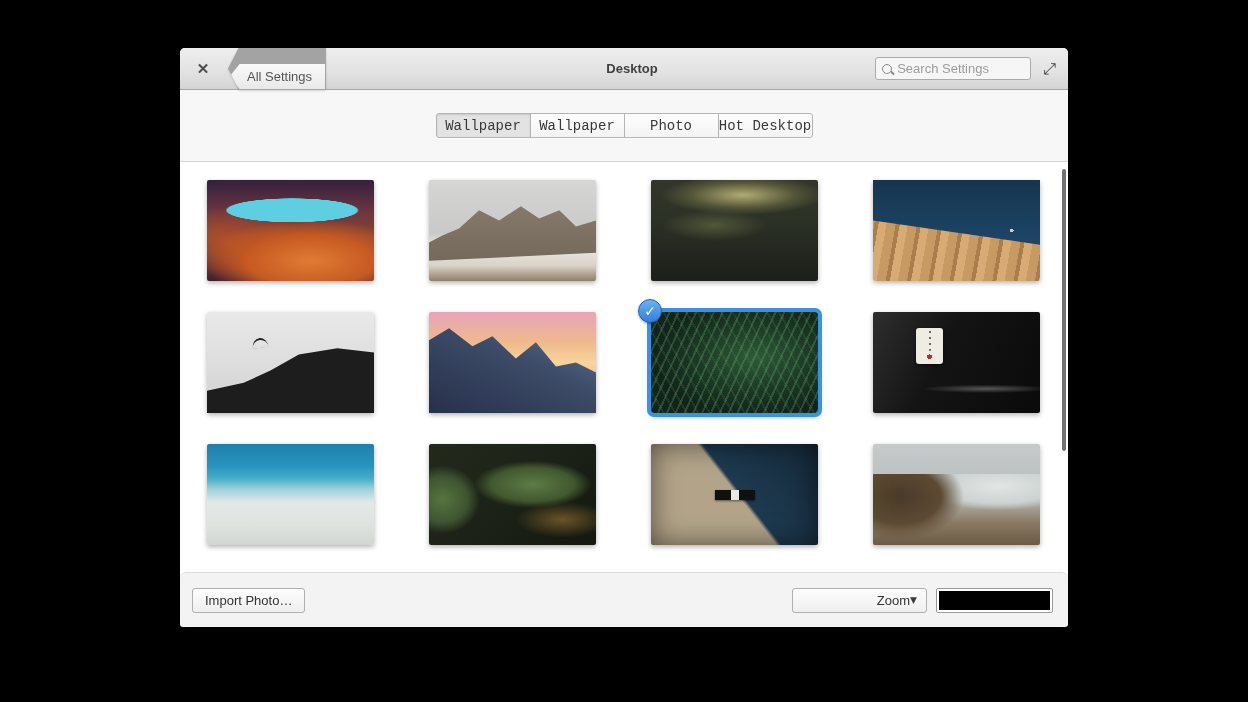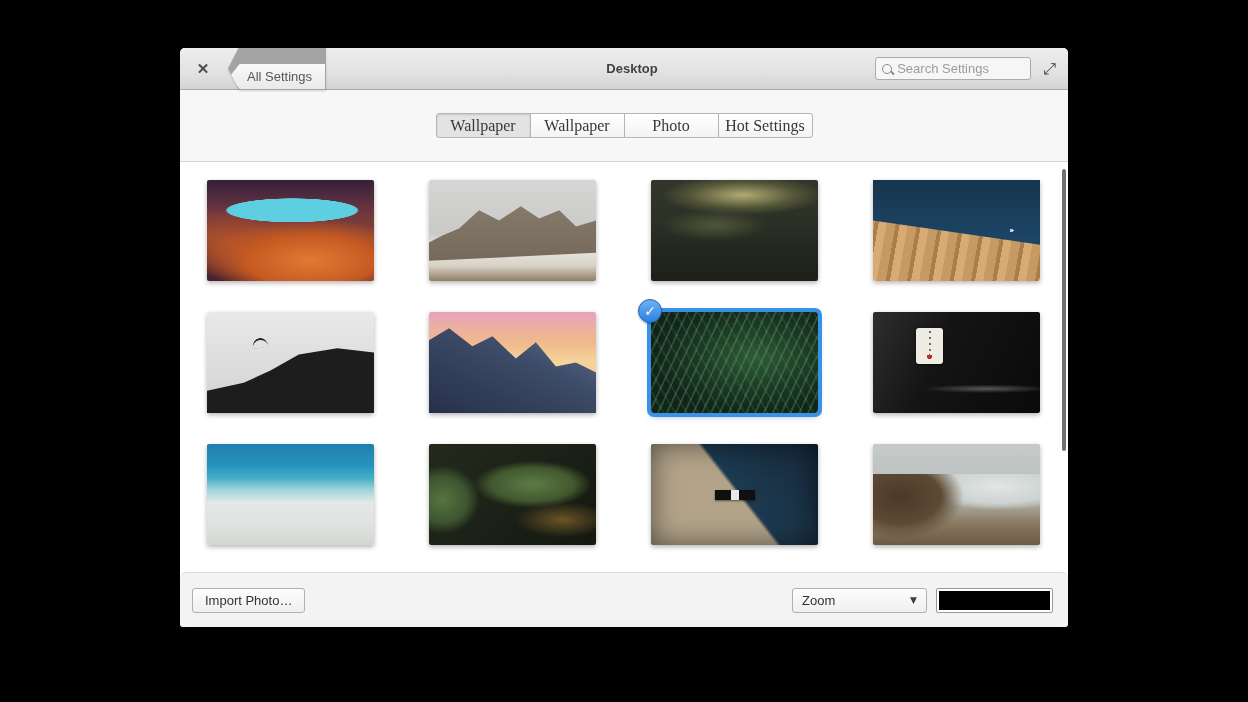--- a/index.html
+++ b/index.html
@@ -44,22 +44,22 @@
   .maximize-btn { border:none; background:transparent; color:#3f3f3f;
     font-size:16px; cursor:pointer; line-height:1;
     font-family:"DejaVu Sans",sans-serif; }
 
   
   .tab-section { flex:0 0 72px; background:#f7f7f7; border-bottom:1px solid #d5d5d5;
     display:flex; align-items:center; justify-content:center; }
   .seg { display:flex; filter:drop-shadow(0 1px 0 rgba(255,255,255,0.6)); }
   .seg button { width:95px; height:25px; border:1px solid #b4b4b4; margin-left:-1px;
     background:linear-gradient(180deg,#ffffff,#f3f3f3); color:#383838;
-    font-size:16px; cursor:pointer;
-    font-family:Liberation Serif, serif; }
+    font-size:14px; cursor:pointer;
+    font-family:Liberation Mono, monospace; }
   .seg button:first-child { border-radius:3px 0 0 3px; margin-left:0; }
   .seg button:last-child { border-radius:0 3px 3px 0; }
   .seg button.selected { background:#e3e3e3;
     box-shadow:inset 0 1px 2px rgba(0,0,0,0.12); }
 
   
   .grid-area { flex:1 1 auto; background:#ffffff; position:relative; }
   .wp-grid { display:grid; grid-template-columns:repeat(4,167px);
     column-gap:55px; row-gap:31px; padding:18px 27px; }
   .wp-item { width:167px; height:101px; border-radius:2px; position:relative;
@@ -148,21 +148,21 @@
 
   
   .footer { flex:0 0 55px; background:#f3f3f3; border-top:1px solid #dcdcdc;
     display:flex; align-items:center; padding:0 15px 0 12px; gap:9px;border-radius:6px; }
   .btn { height:25px; border:1px solid #b0b0b0; border-radius:3px;
     background:linear-gradient(180deg,#fdfdfd,#efefef); color:#333;
     font-size:13px; padding:0 12px; cursor:pointer;
     font-family:"Liberation Sans","DejaVu Sans",sans-serif; }
   .spacer { flex:1 1 auto; }
   .zoom-dd { width:135px; display:flex; align-items:center;
-    justify-content:space-between; padding:0 9px; }
+    justify-content:flex-end; padding:0 9px; }
   .caret { font-size:9px; color:#3c3c3c; font-family:"DejaVu Sans",sans-serif; }
   .swatch-btn { width:117px; height:25px; border:1px solid #9a9a9a;
     border-radius:2px; background:#fff; padding:2px; cursor:pointer; }
   .swatch-fill { width:100%; height:100%; background:#000; }
 </style>
 </head>
 <body>
 
 <div class="window">
 
@@ -181,21 +181,21 @@
       </div>
       <button class="maximize-btn">⤢</button>
     </div>
   </div>
 
   <div class="tab-section">
     <div class="seg">
       <button class="selected">Wallpaper</button>
       <button>Wallpaper</button>
       <button>Photo</button>
-      <button>Hot Settings</button>
+      <button>Hot Desktop</button>
     </div>
   </div>
 
   <div class="grid-area">
     <div class="wp-grid">
         <div class="wp-item wp-canyon" title="Orange slot canyon with turquoise sky gap"></div>
         <div class="wp-item wp-snowy-mountains" title="Snow-covered rocky peaks under overcast sky"></div>
         <div class="wp-item wp-misty-forest" title="Dark forested ridge with yellow-green mist"></div>
         <div class="wp-item wp-lake-dock" title="Wooden dock planks meeting dark blue water"></div>
         <div class="wp-item wp-bird-mountain" title="Black-and-white mountain silhouette with flying bird"></div>

